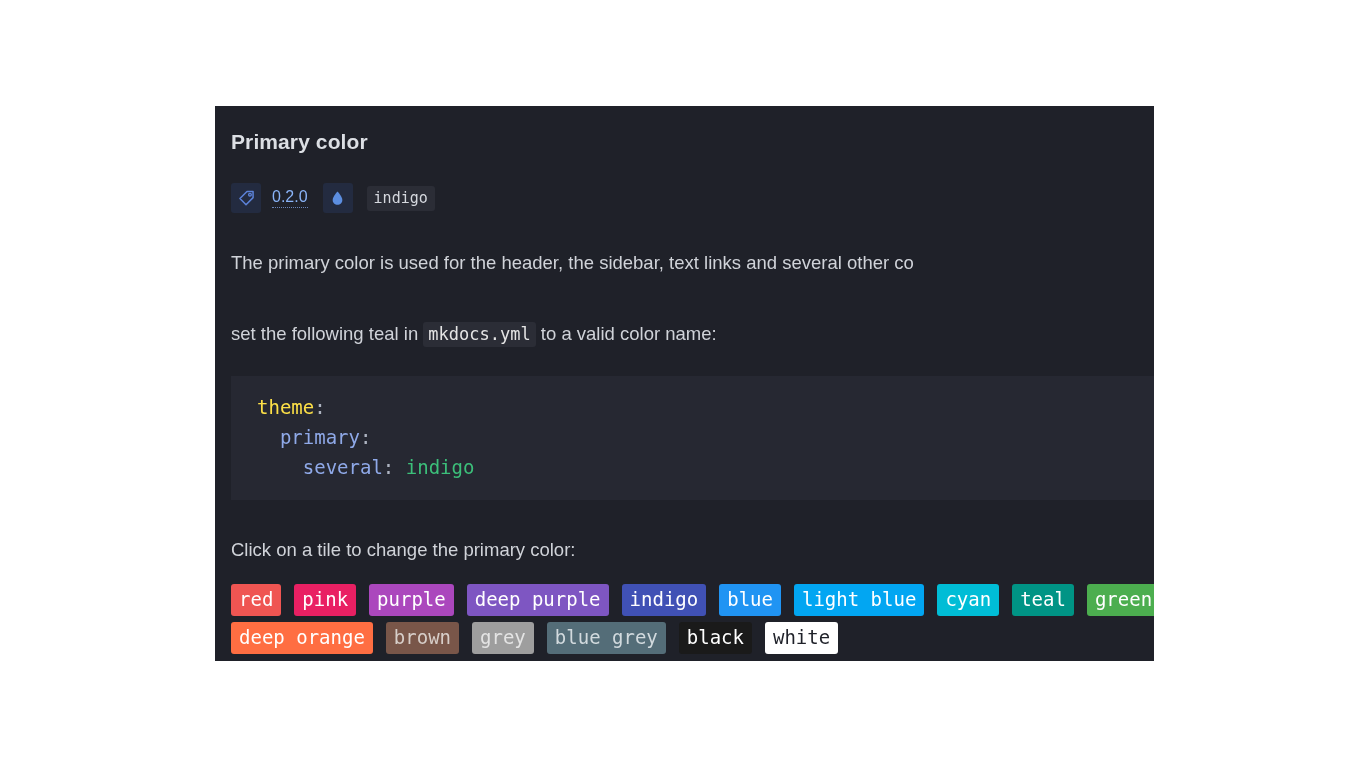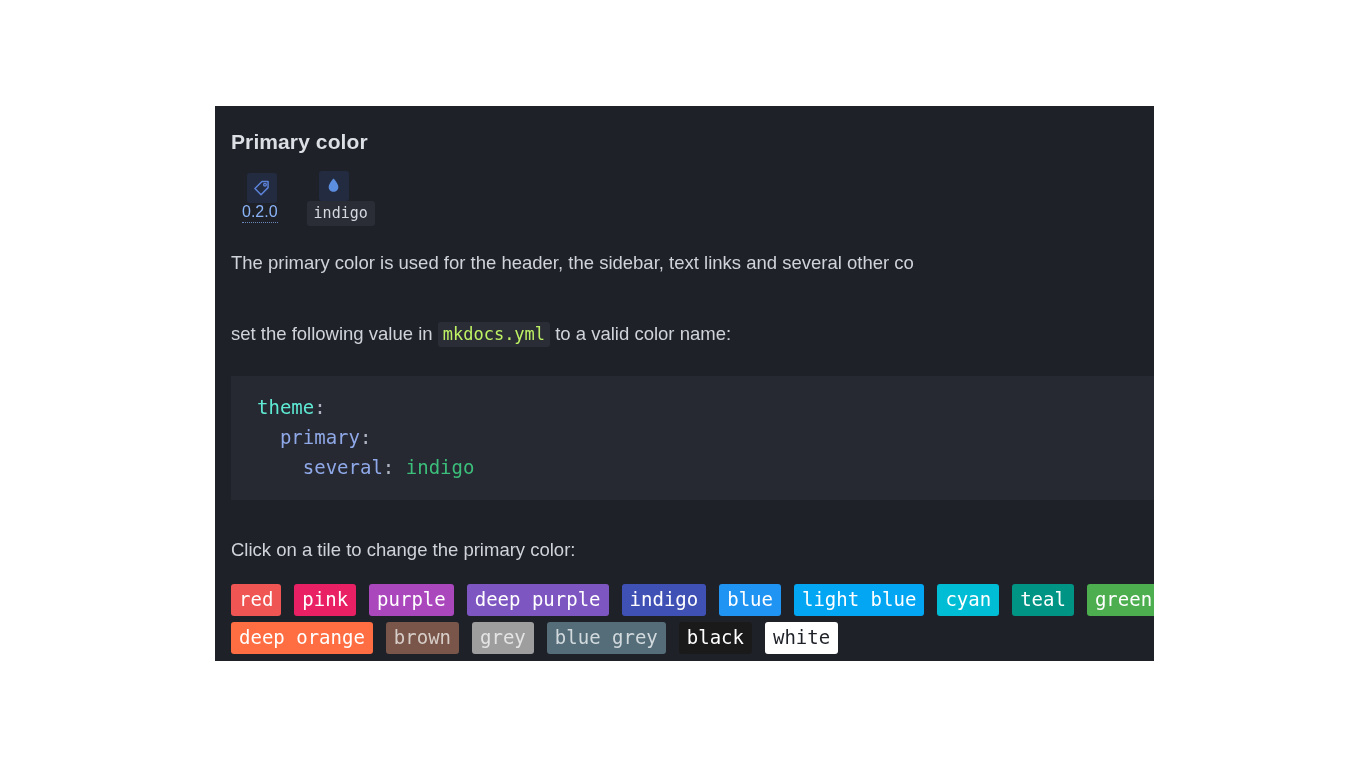--- a/index.html
+++ b/index.html
@@ -59,21 +59,20 @@
   .meta-row {
     display: flex;
     align-items: center;
     margin-top: 27px;
     height: 30px;
   }
 
   .meta-item {
     display: flex;
     align-items: center;
-    flex-direction: column;
   }
 
   .icon-box {
     width: 30px;
     height: 30px;
     background: #232b40;
     border-radius: 3px;
     display: flex;
     align-items: center;
     justify-content: center;
@@ -116,21 +115,21 @@
   }
 
   p.body-text.second {
     margin-top: 32px;
   }
 
   code.inline {
     font-family: "DejaVu Sans Mono", monospace;
     font-size: 17px;
     background: #2b2d36;
-    color: #bef264;
+    color: #e5e5e5;
     border-radius: 3px;
     padding: 2px 5px 3px 5px;
     white-space: pre;
   }
 
   
   .code-block {
     margin-top: 22px;
     margin-left: 16px;
     background: #262832;
@@ -142,21 +141,21 @@
   pre.yaml {
     margin: 0;
     font-family: "DejaVu Sans Mono", monospace;
     font-size: 19px;
     line-height: 30px;
     color: #c7cbd6;
     padding-left: 26px;
     white-space: pre;
   }
 
-  .y-key { color: #5eead4; }
+  .y-key { color: #fde047; }
   .y-key2 { color: #8fa9e8; }
   .y-punct { color: #aeb4c2; }
   .y-val { color: #3cbf7a; }
 
   
   .tiles {
     margin-top: 15px;
     margin-left: 16px;
     width: 1200px;
     line-height: 0;
@@ -211,21 +210,21 @@
                 <path fill="#5c8ee0" d="M12 3.2c0 0-6.1 6.6-6.1 10.6 0 3.5 2.7 6.2 6.1 6.2s6.1-2.7 6.1-6.2C18.1 9.8 12 3.2 12 3.2z"></path>
               </svg>
             </span>
             <code class="code-chip">indigo</code>
           </div>
 
         </div>
 
         <p class="body-text">The primary color is used for the header, the sidebar, text links and several other co</p>
 
-        <p class="body-text second"><span>set the following value in </span><code class="inline">mkdocs.yml</code><span> to a valid color name:</span></p>
+        <p class="body-text second"><span>set the following teal in </span><code class="inline">mkdocs.yml</code><span> to a valid color name:</span></p>
       </div>
 
       <div class="code-block">
         <pre class="yaml"><span class="y-key">theme</span><span class="y-punct">:</span>
   <span class="y-key2">primary</span><span class="y-punct">:</span>
     <span class="y-key2">several</span><span class="y-punct">:</span> <span class="y-val">indigo</span></pre>
       </div>
 
       <div class="pad">
         <p class="body-text">Click on a tile to change the primary color:</p>

